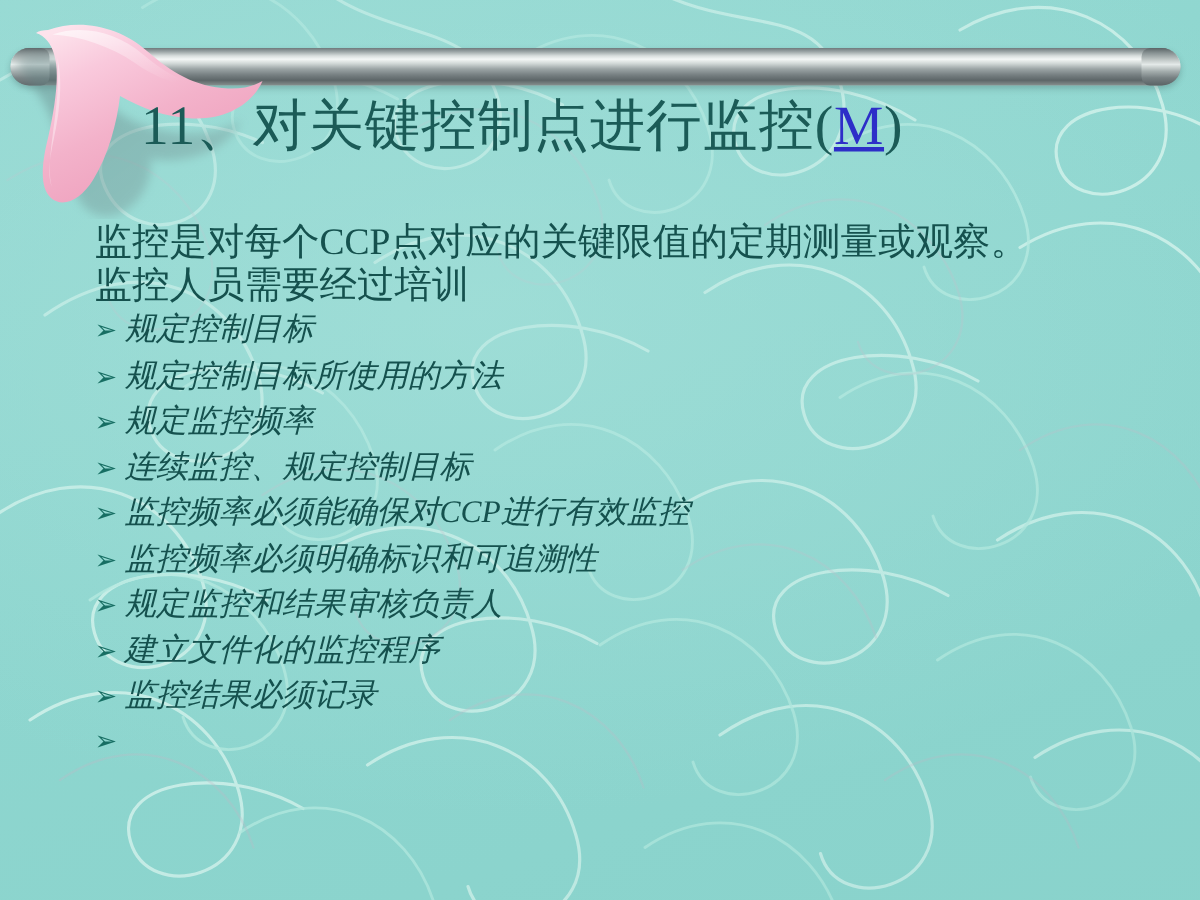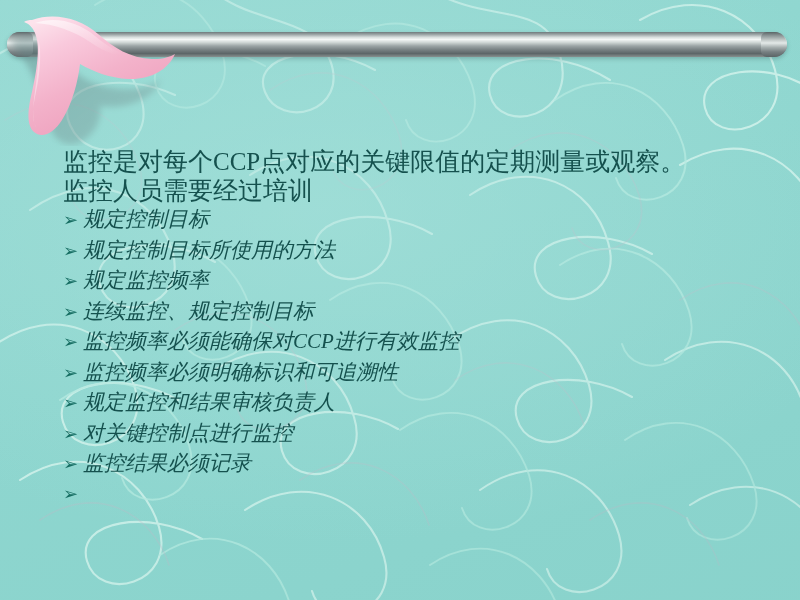--- a/index.html
+++ b/index.html
@@ -239,20 +239,23 @@
     <path fill="url(#pinkGrad)" d="M30,8 C52,0 78,6 96,22 C112,36 128,46 150,47 C160,47.5 168,45 173,42
              C166,58 148,68 126,67 C108,66 92,60 78,52 C76,70 70,92 60,108
              C52,121 40,127 32,120 C24,113 26,96 30,80 C35,58 38,36 34,24
              C32,17 28,12 22,10 C24,8.5 27,8 30,8 Z"></path>
     <path fill="url(#pinkHi)" opacity="0.75" d="M33,11 C54,4 76,10 93,24 C106,35 120,44 139,47
              C120,47 102,40 88,30 C72,19 52,12 33,11 Z"></path>
     <path fill="#ffffff" opacity="0.38" d="M36,26 C40,40 38,62 34,80 C31,94 29,108 34,115
              C30,110 31,93 33,79 C36,58 38,38 36,26 Z"></path>
   </svg>
 
+  <div id="title">
+    <span>11、对关键控制点进行监控(</span><span class="title-m">M</span><span>)</span>
+  </div>
 
   <div id="body-block">
     <div class="para-line">监控是对每个CCP点对应的关键限值的定期测量或观察。</div>
     <div class="para-line">监控人员需要经过培训</div>
 
     <div class="bullet-line">
       <span class="bullet-mark">➢</span>
       <span class="bullet-text">规定控制目标</span>
     </div>
     <div class="bullet-line">
@@ -274,21 +277,21 @@
     <div class="bullet-line">
       <span class="bullet-mark">➢</span>
       <span class="bullet-text">监控频率必须明确标识和可追溯性</span>
     </div>
     <div class="bullet-line">
       <span class="bullet-mark">➢</span>
       <span class="bullet-text">规定监控和结果审核负责人</span>
     </div>
     <div class="bullet-line">
       <span class="bullet-mark">➢</span>
-      <span class="bullet-text">对关键控制点进行监控</span>
+      <span class="bullet-text">建立文件化的监控程序</span>
     </div>
     <div class="bullet-line">
       <span class="bullet-mark">➢</span>
       <span class="bullet-text">监控结果必须记录</span>
     </div>
     <div class="bullet-line">
       <span class="bullet-mark">➢</span>
     </div>
   </div>
 

